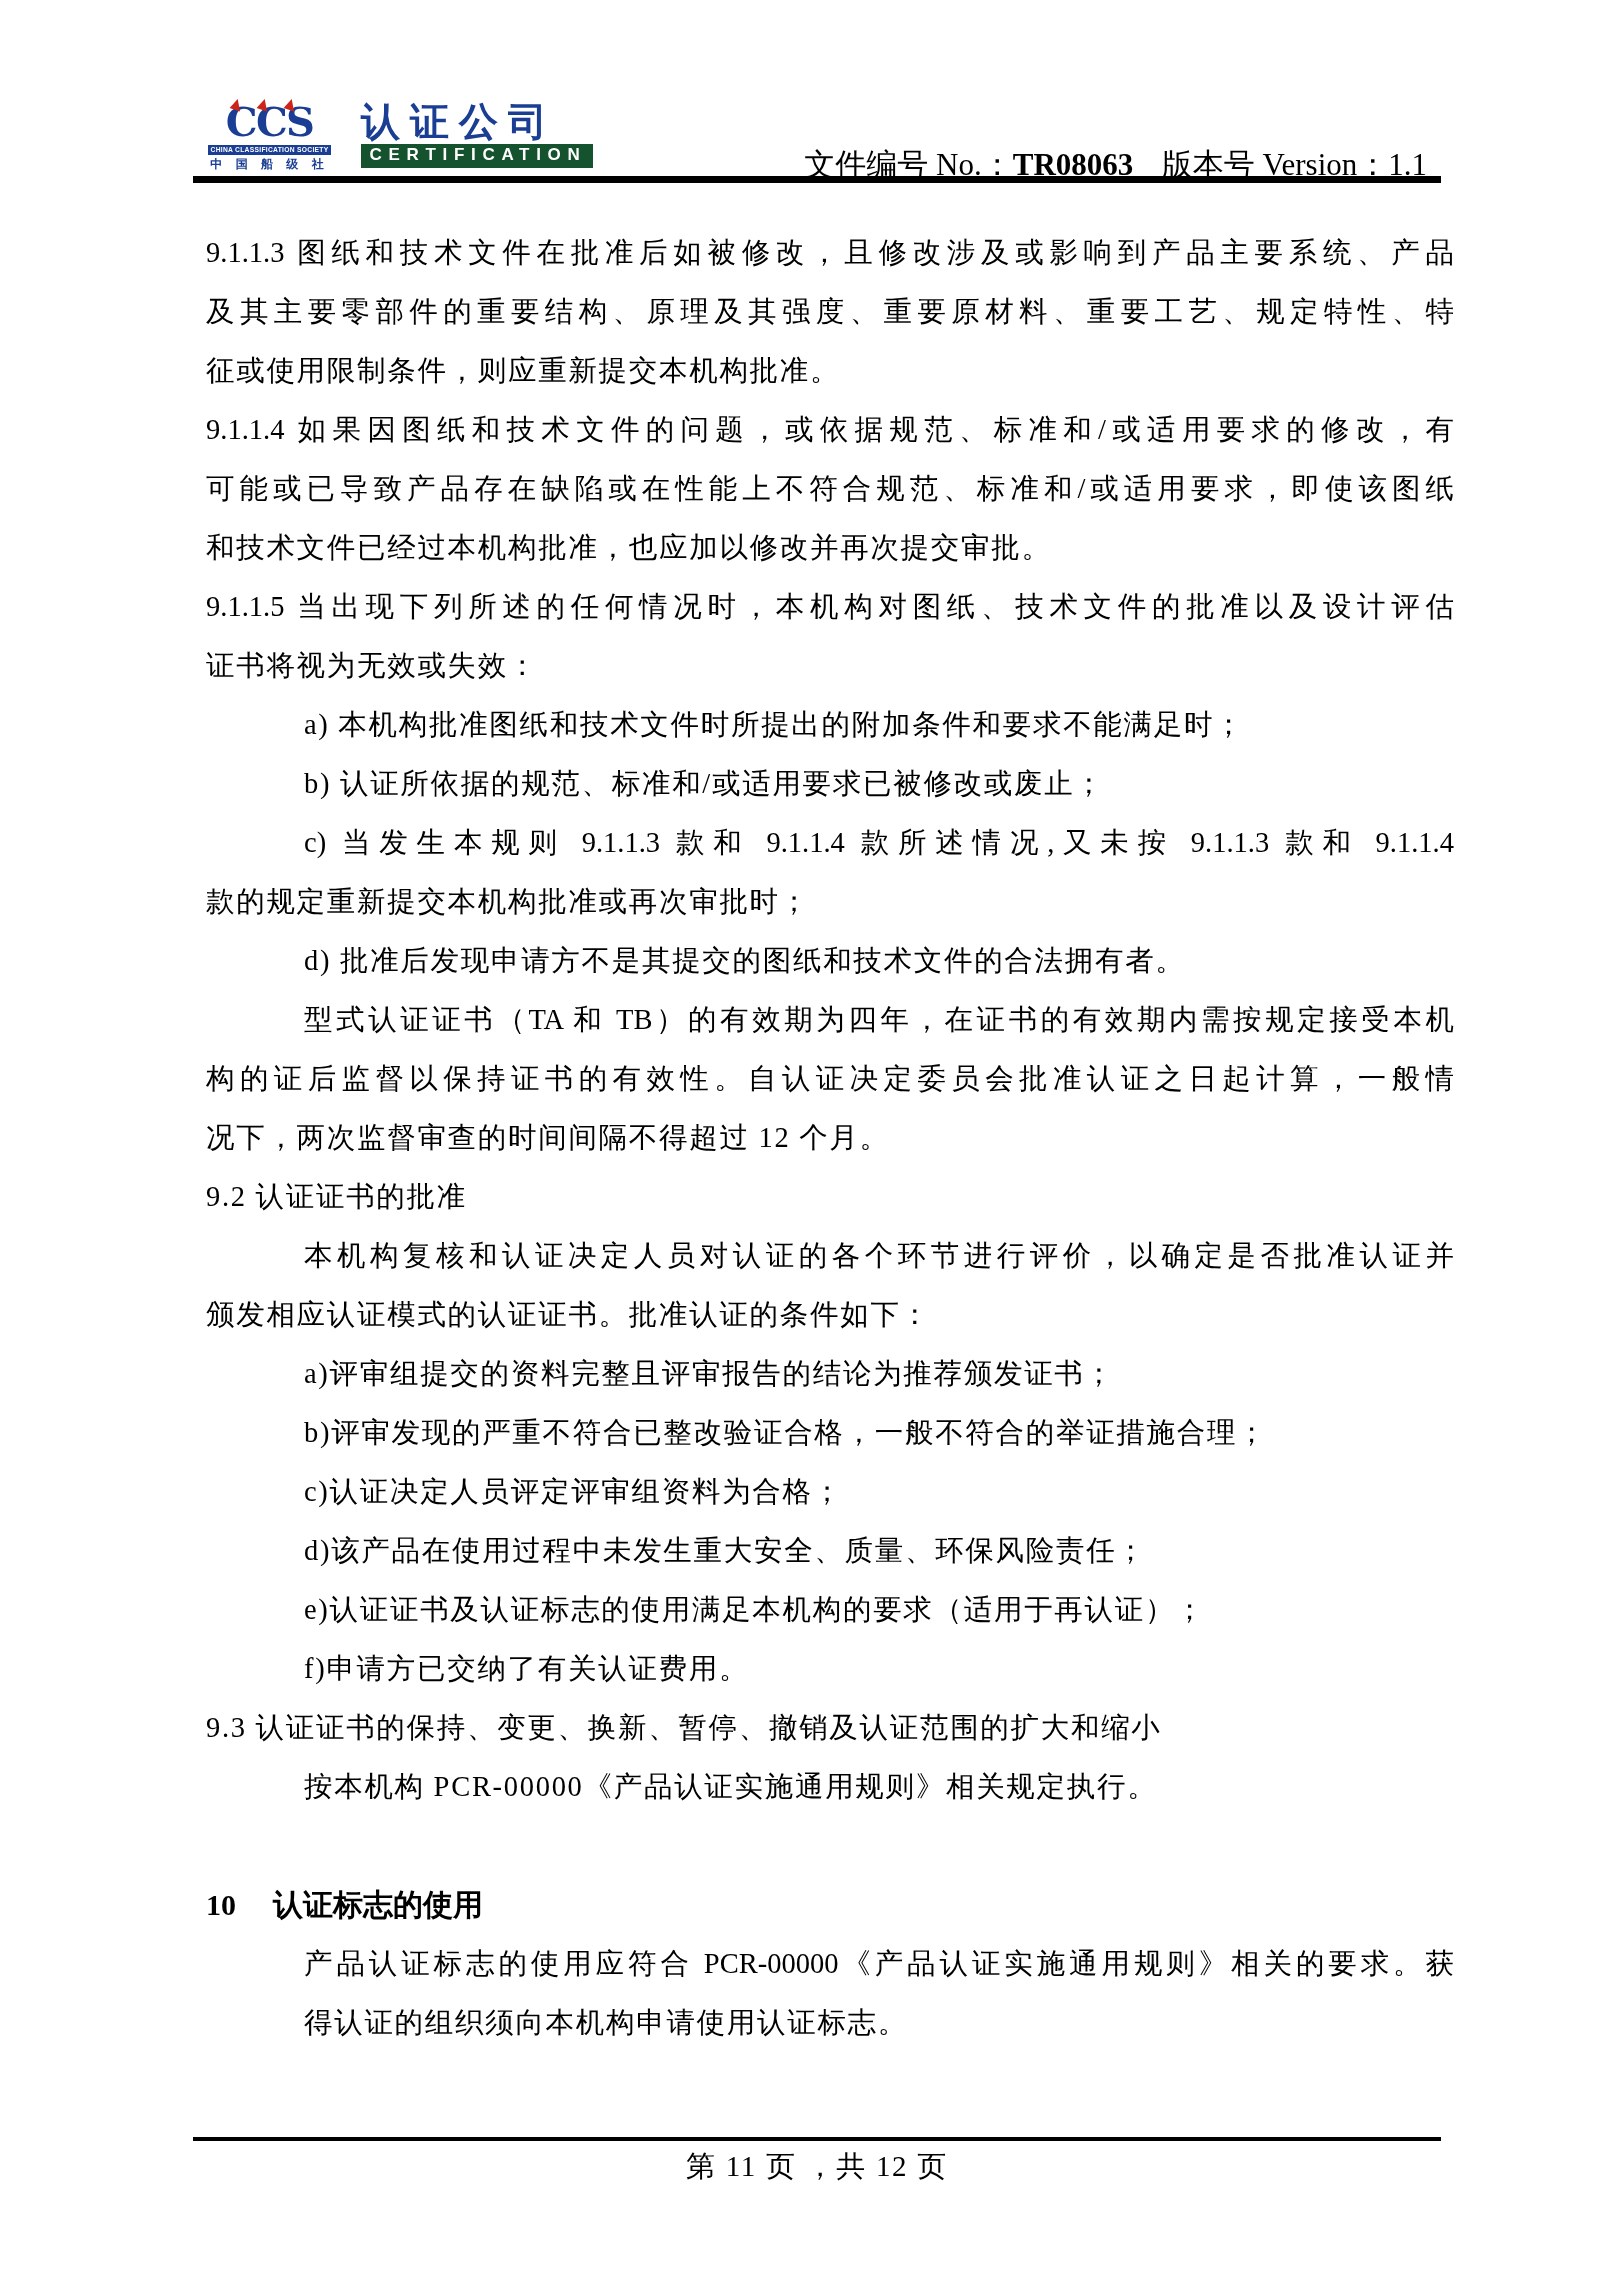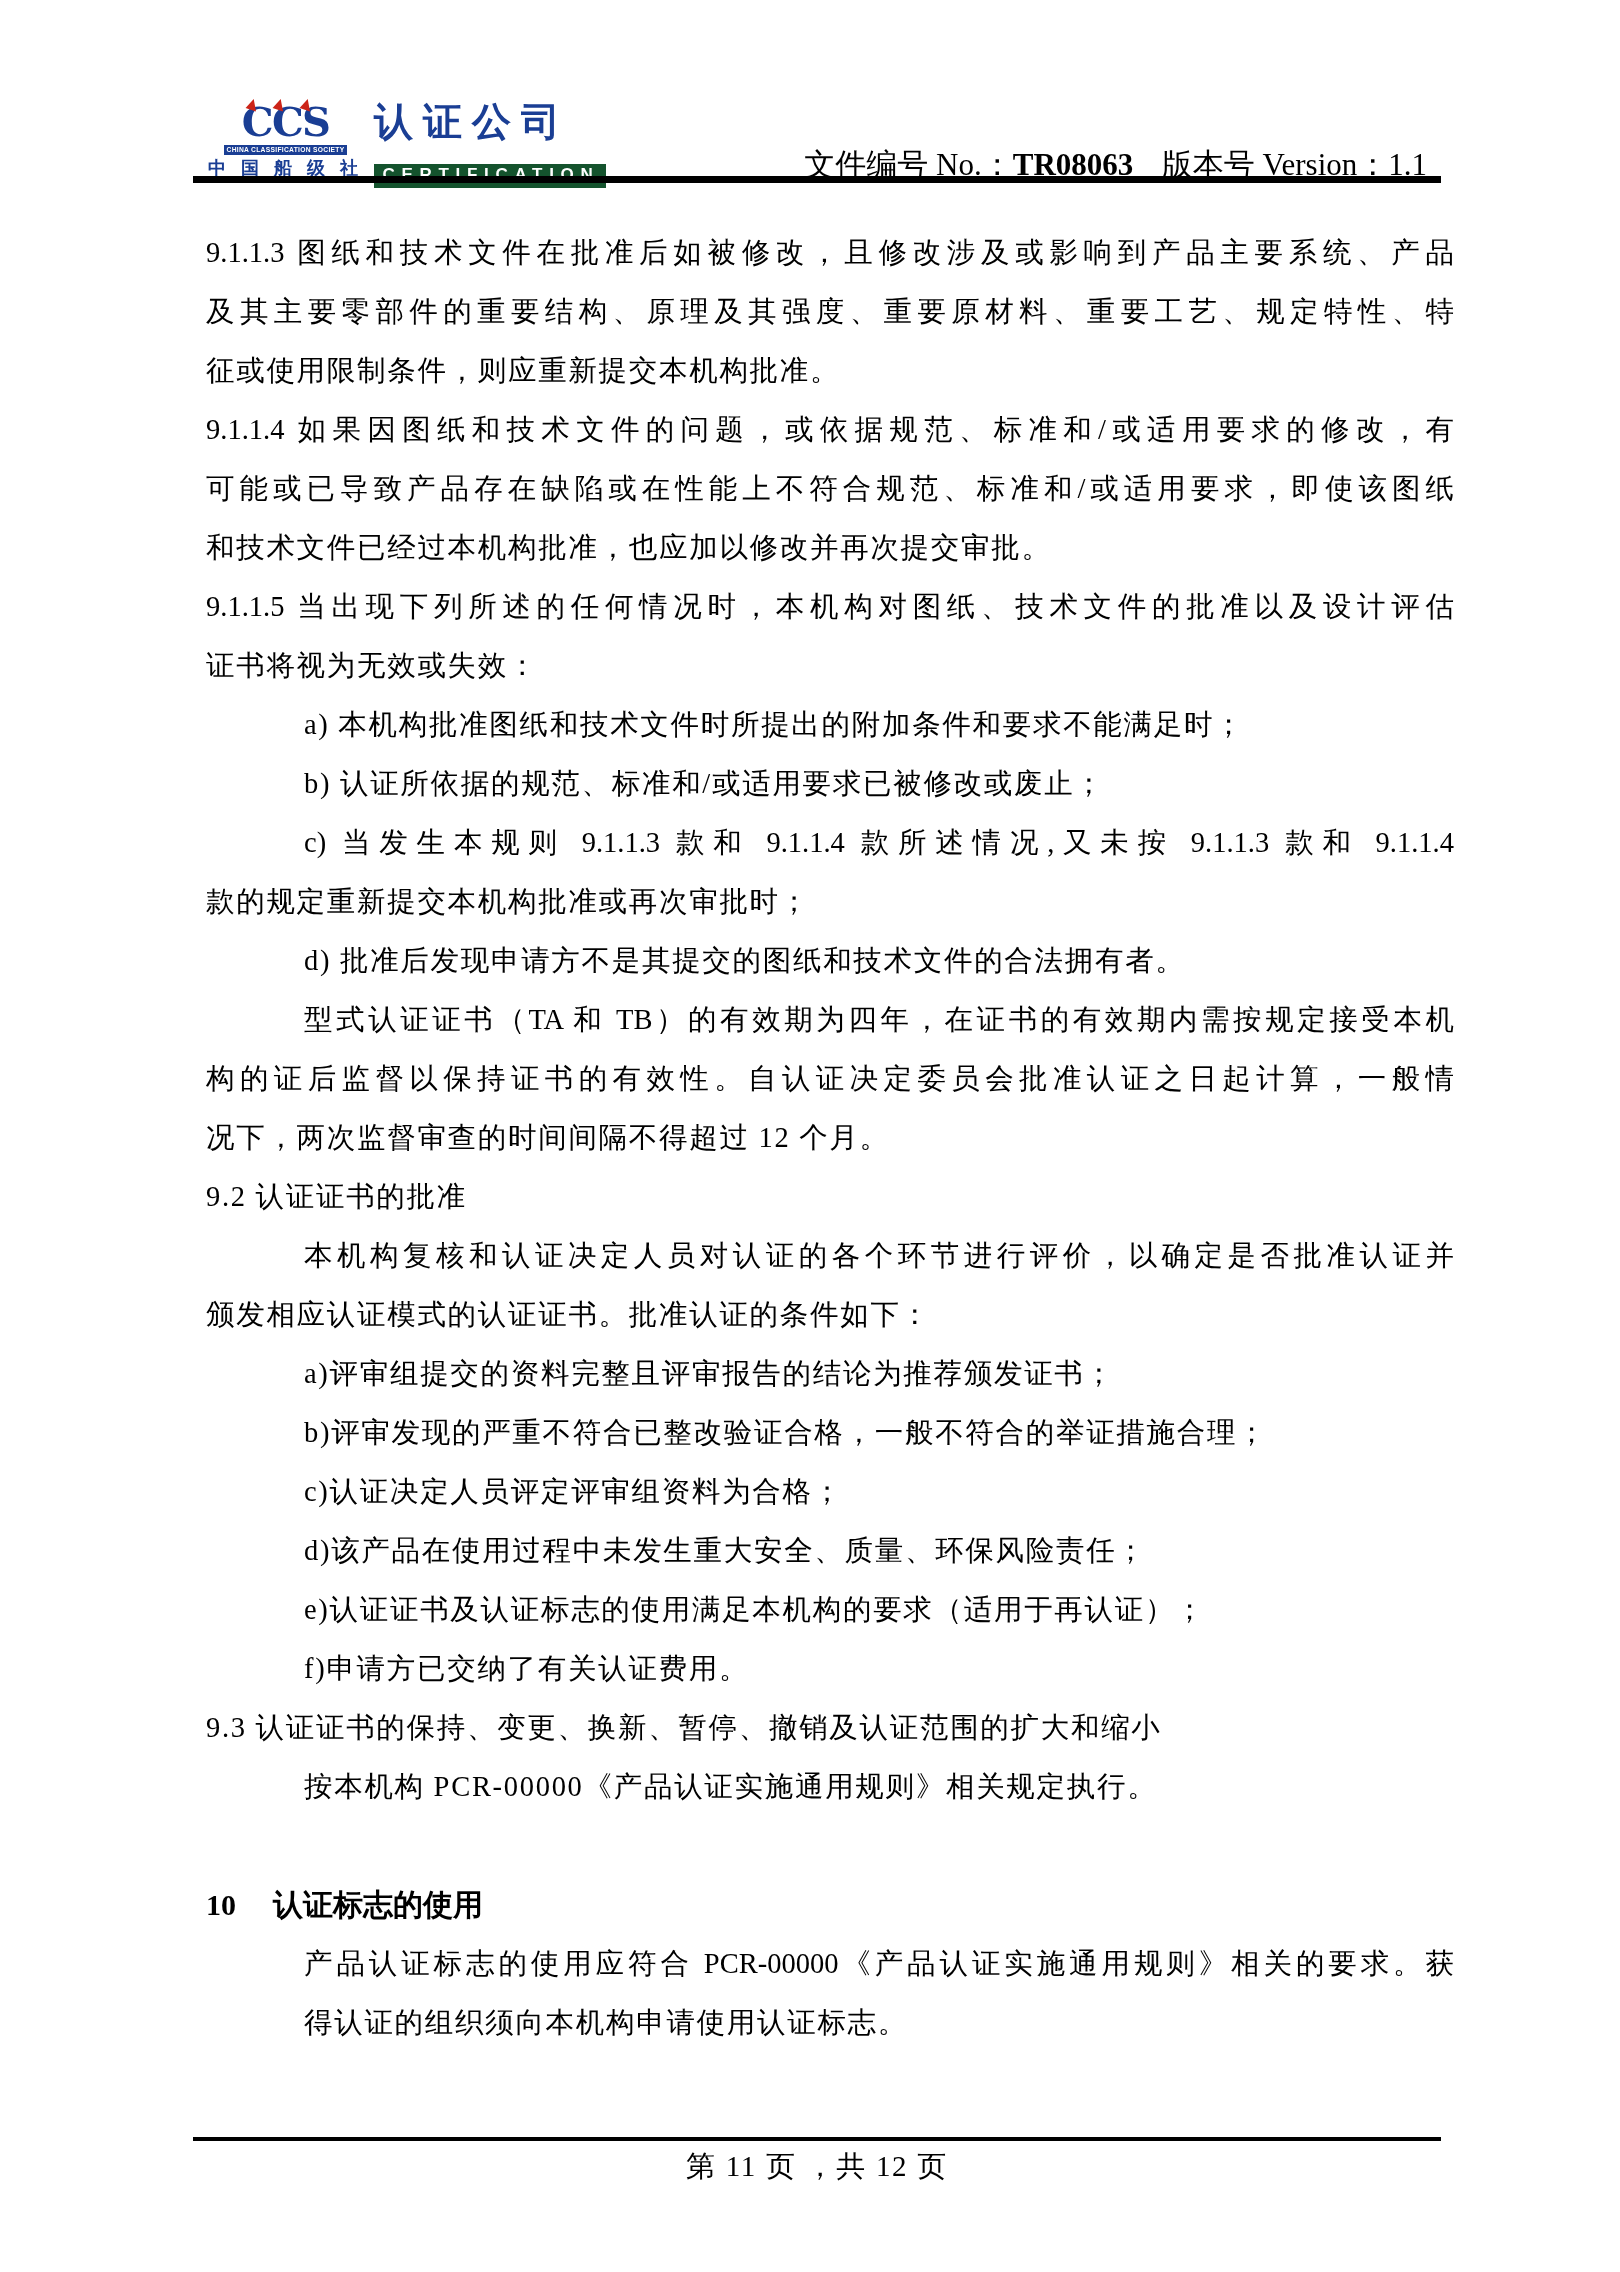--- a/index.html
+++ b/index.html
@@ -14,23 +14,23 @@
   .logo-left { display:flex; flex-direction:column; align-items:center; }
   .ccs-wrap { position:relative; }
   .ccs-text { font-size:40px; font-weight:800; line-height:40px; letter-spacing:-1.7px;
               color:#1a3e94; font-family:"DejaVu Serif","Liberation Serif",serif; }
   .flame { position:absolute; top:-3.4px; width:0; height:0;
            border-left:5px solid transparent; border-right:6.7px solid transparent;
            border-bottom:11.7px solid #cc2418; transform:rotate(18deg); }
   .flame.f1 { left:5px; } .flame.f2 { left:32px; } .flame.f3 { left:59px; }
   .soc-bar { background:#1a3e94; color:#fff; font-size:6.7px; font-weight:700;
              letter-spacing:0.3px; padding:1.7px 2.5px; margin-top:2.5px; white-space:nowrap; }
-  .soc-cn { color:#1a3e94; font-size:18px; font-weight:700; letter-spacing:5px;
+  .soc-cn { color:#1a3e94; font-size:12px; font-weight:700; letter-spacing:5px;
             margin-top:0.8px; white-space:nowrap; }
-  .logo-right { margin-left:11px; display:flex; flex-direction:column;gap:20px; }
+  .logo-right { margin-left:30px; display:flex; flex-direction:column; }
   .company-cn { color:#1a3e94; font-size:39px; font-weight:800; line-height:39px;
                 letter-spacing:10px; white-space:nowrap; }
   .cert-bar { background:#14532d; color:#fff; font-size:17px; font-weight:700;
               letter-spacing:6.7px; padding:1.7px 6.7px 2.5px 8.4px; margin-top:2.5px;
               white-space:nowrap; align-self:flex-start; }
   .doc-id { position:absolute; top:144px; right:194px; font-size:31px;
             white-space:nowrap; }
   .doc-id .bold { font-weight:700; }
   .doc-id .gap { display:inline-block; width:28.5px; }
   .rule-top { position:absolute; left:193px; top:176px; width:1248px; height:6.7px;

